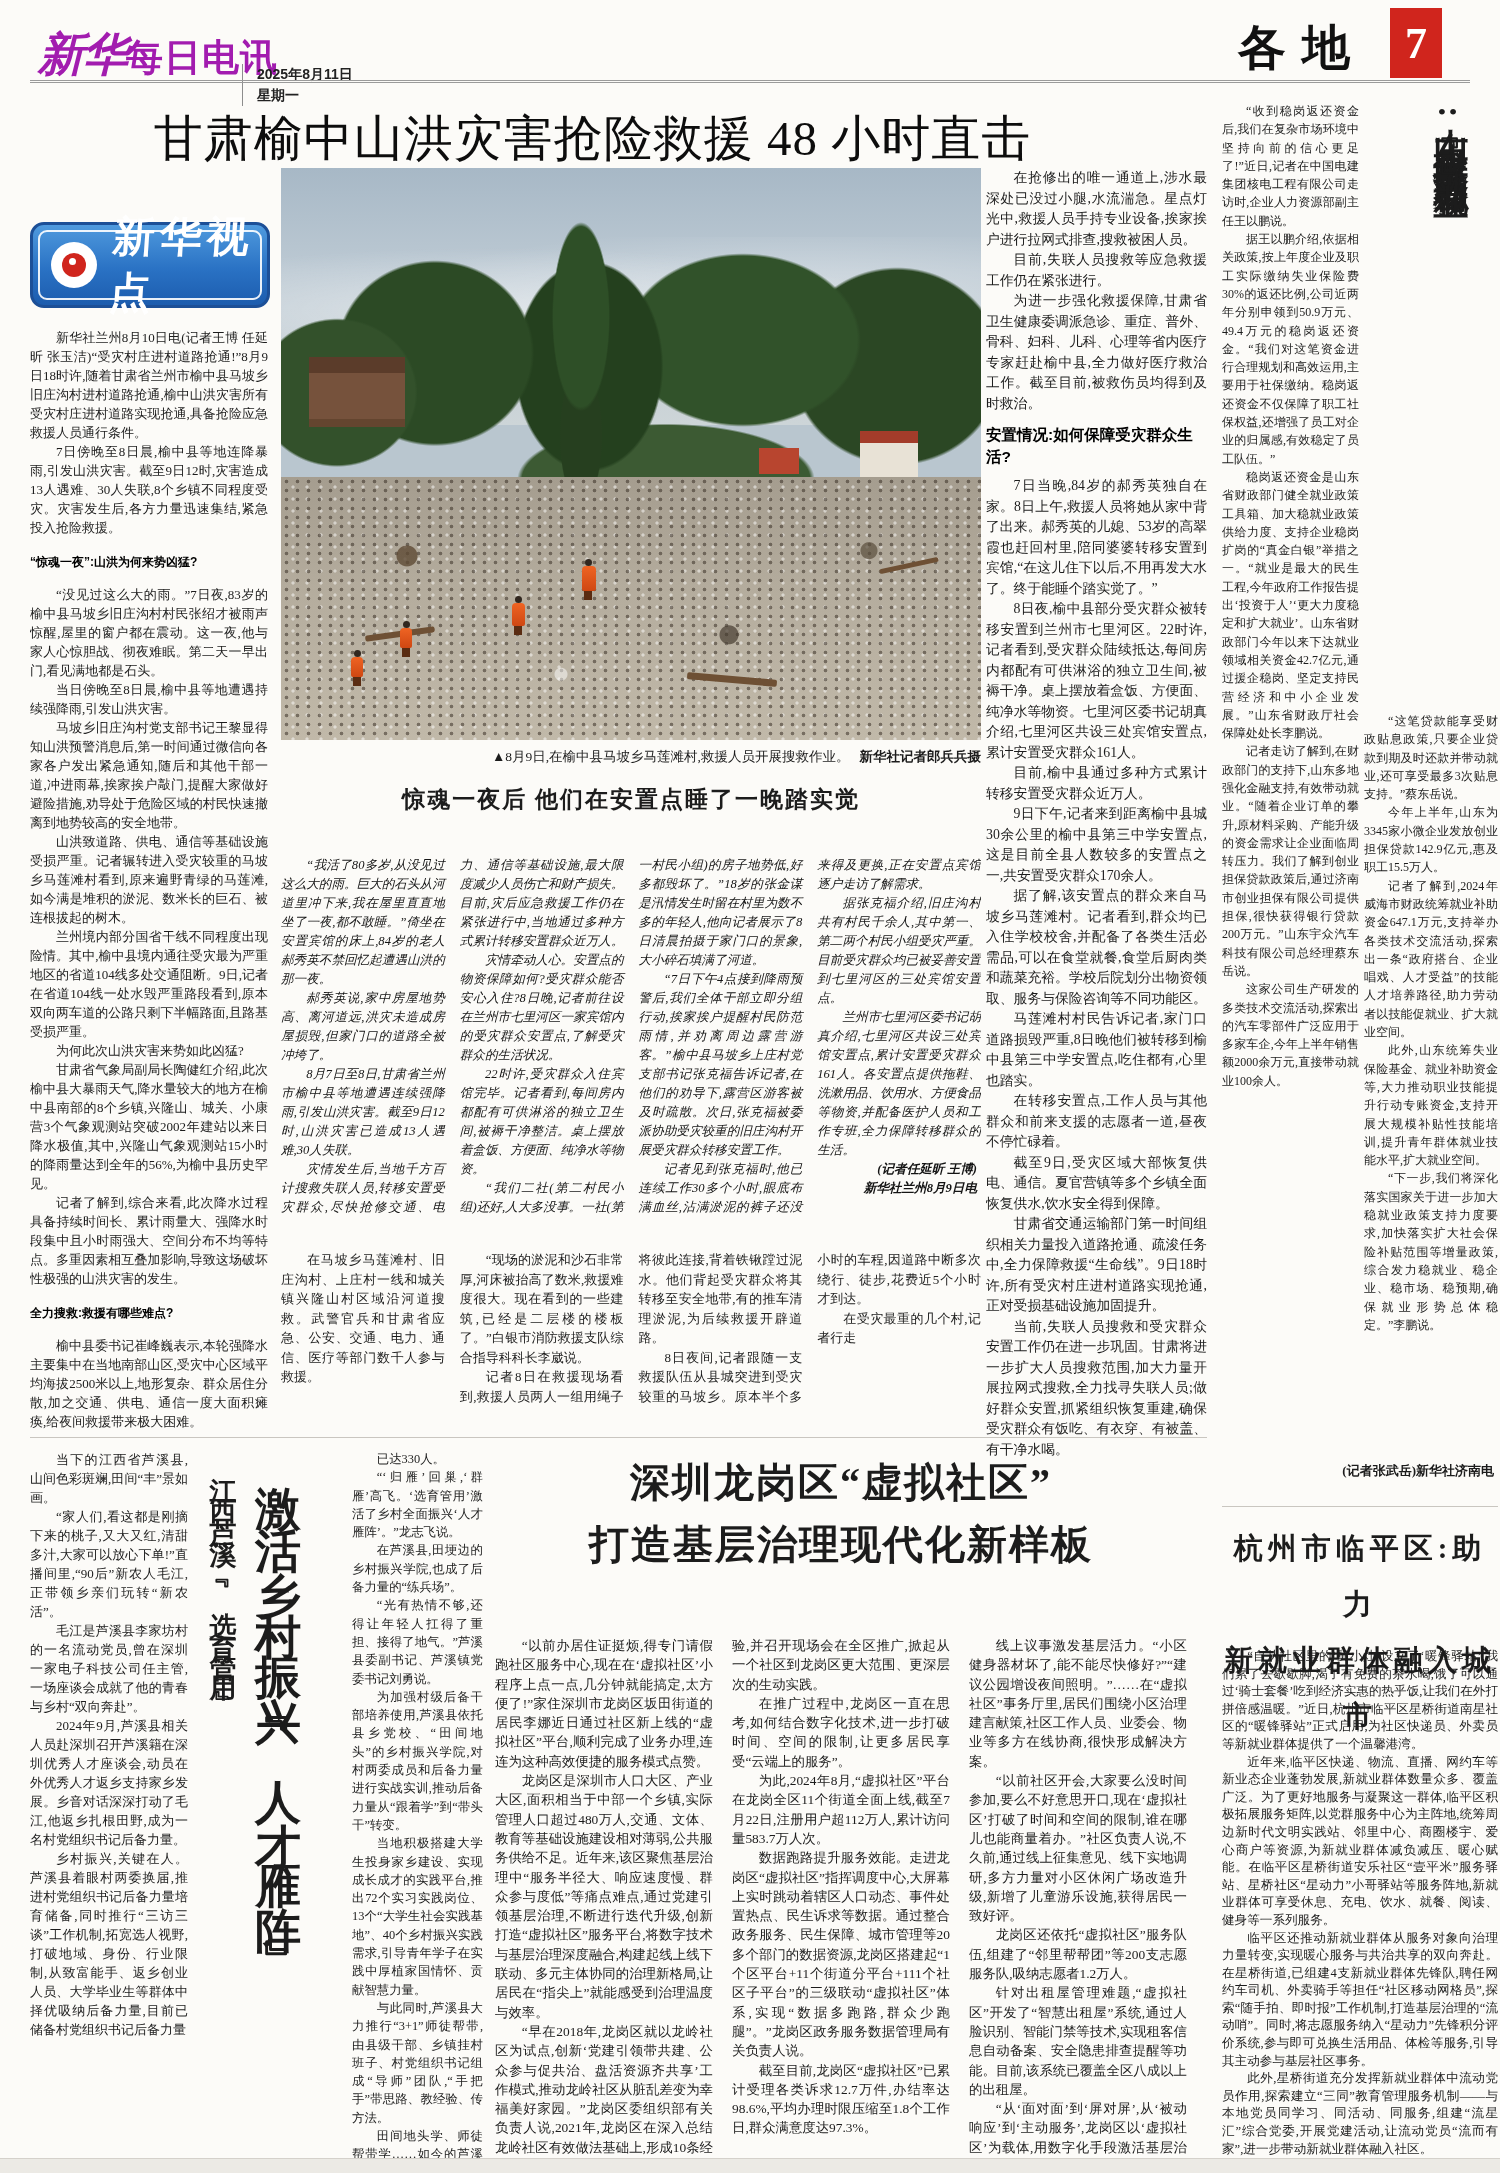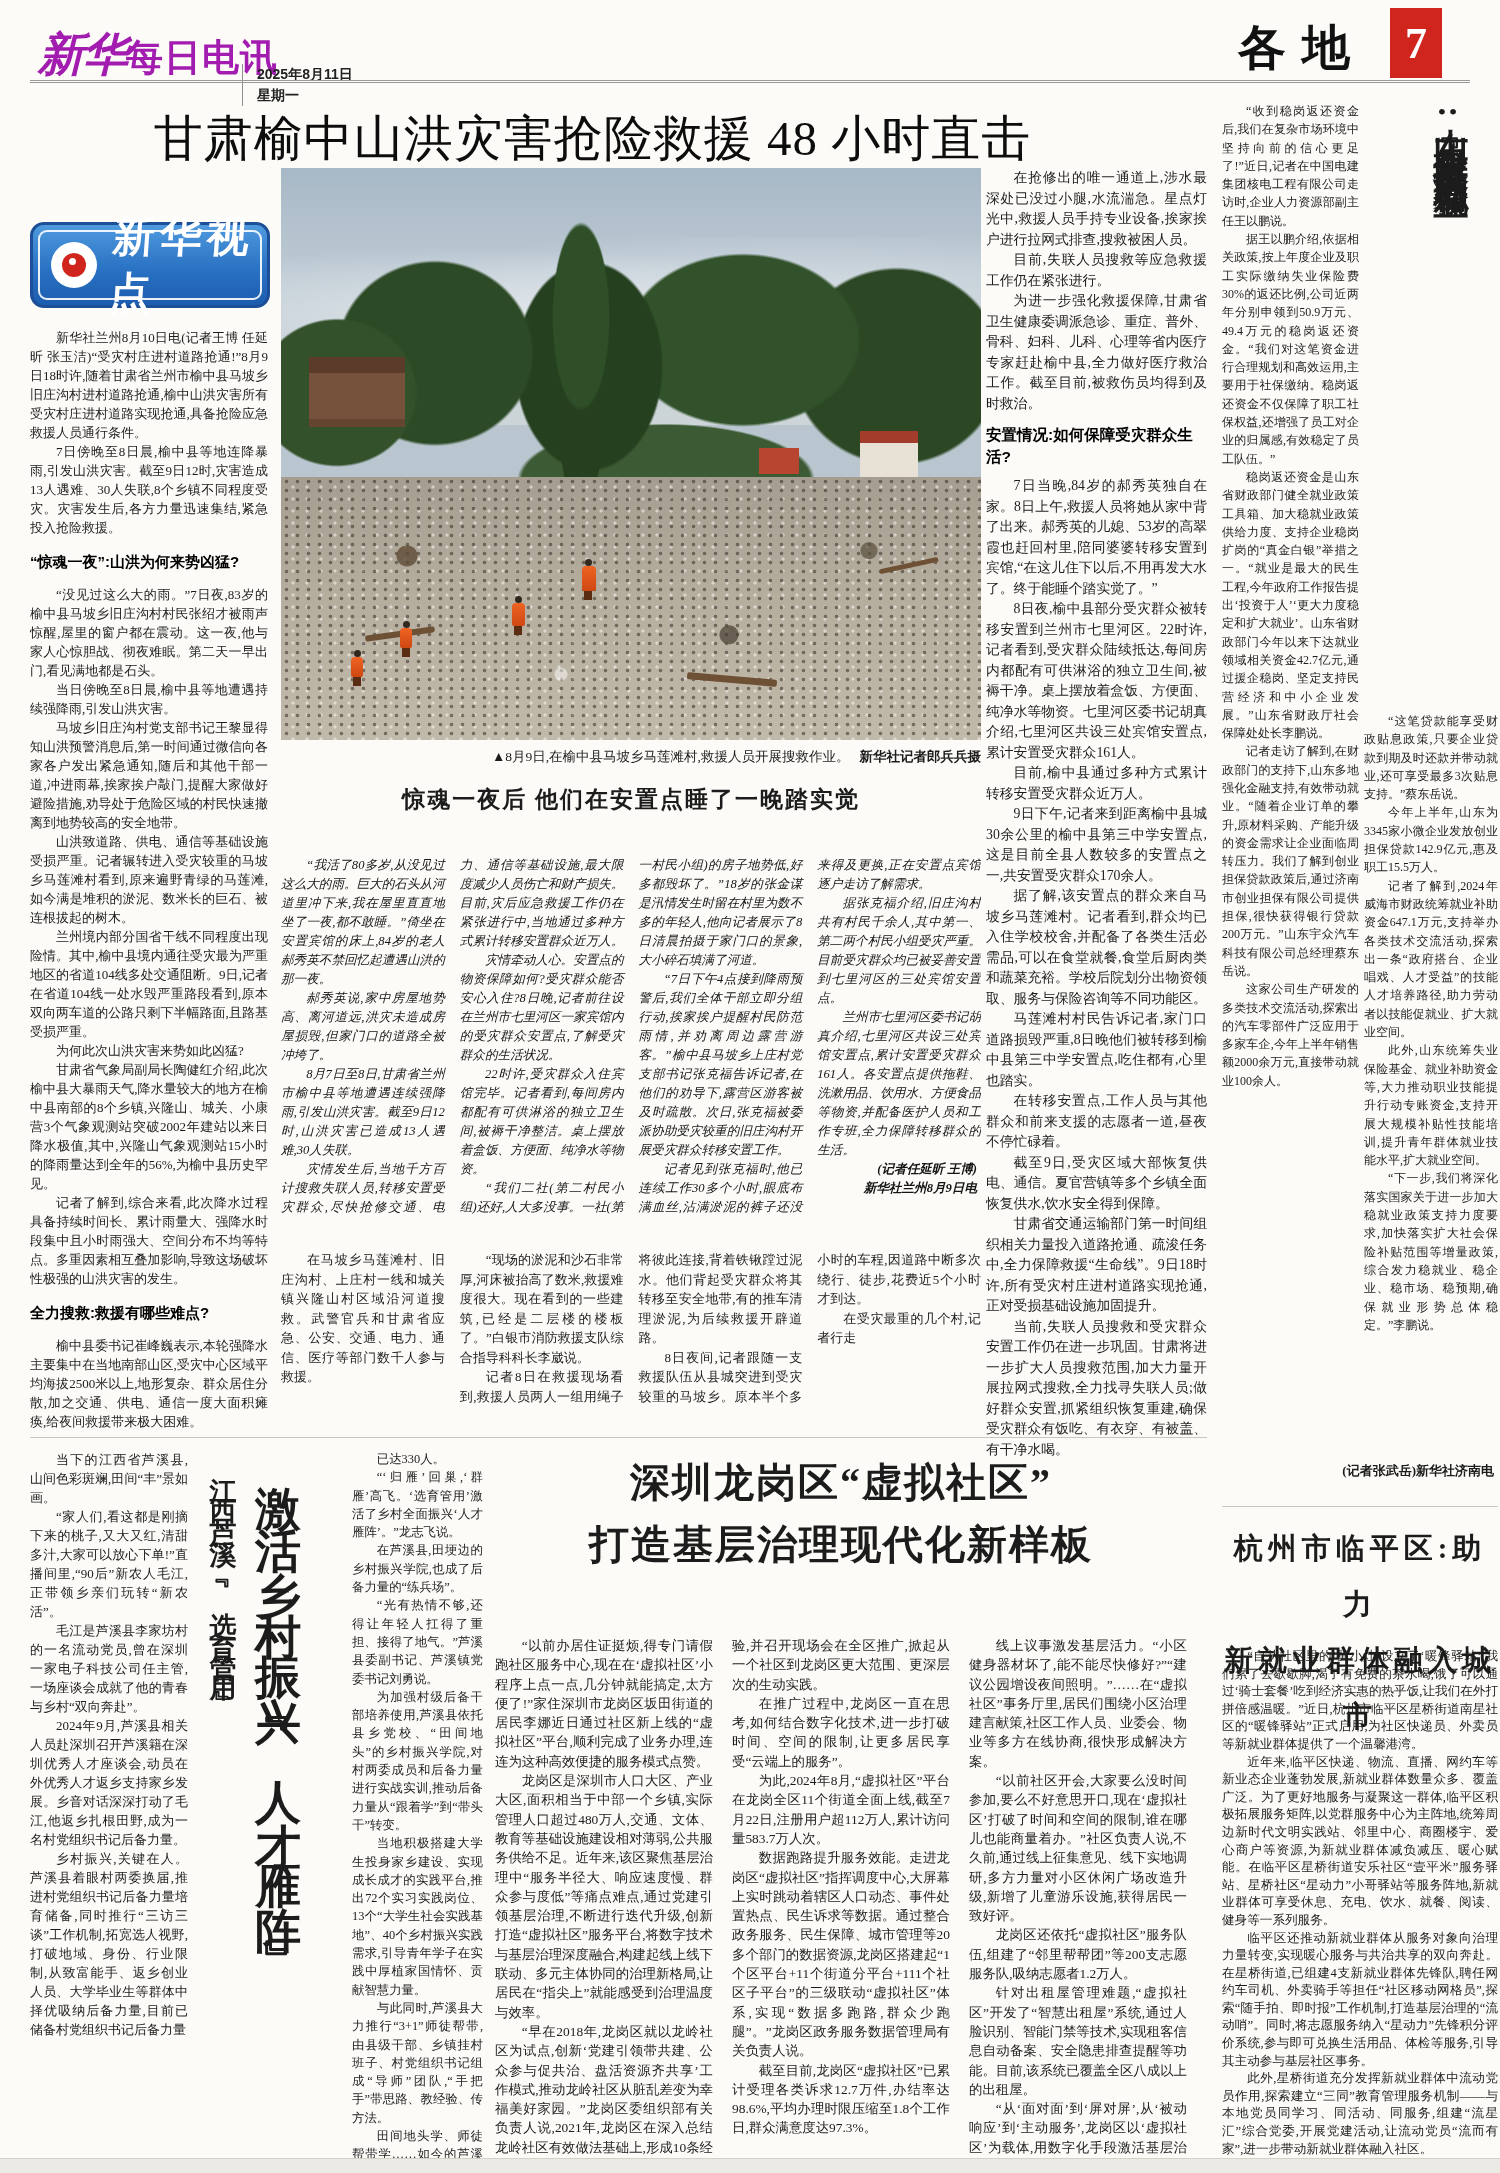--- a/index.html
+++ b/index.html
@@ -29,21 +29,21 @@
   .badge-cam::after{content:"";position:absolute;left:18px;top:16px;width:7px;height:7px;border-radius:50%;background:#fff;}
   .badge-label{color:#fff;font-size:42px;font-weight:900;letter-spacing:5px;margin-left:14px;z-index:1;
                font-family:"Liberation Sans","DejaVu Sans",sans-serif;transform:skewX(-4deg);}
   
   .paras p{margin:0;text-indent:2em;text-align:justify;}
   .paras h4{margin:10px 0 8px;font-family:"Liberation Sans","DejaVu Sans",sans-serif;color:#000;}
   .byline{font-weight:bold;text-align:right;padding-right:4px;}
   
   .leftcol{position:absolute;left:30px;top:328px;width:238px;height:1104px;overflow:hidden;
            font-size:13px;line-height:19px;}
-  .leftcol h4{font-size:15px;line-height:22px;margin:14px 0 12px;}
+  .leftcol h4{font-size:12px;line-height:22px;margin:14px 0 12px;}
   .rightcol{position:absolute;left:986px;top:168px;width:221px;height:1292px;overflow:hidden;
             font-size:13.8px;line-height:20.5px;}
   .rightcol h4{font-size:15.5px;line-height:22px;}
   
   .photo{position:absolute;left:281px;top:168px;width:700px;height:572px;overflow:hidden;background:#b9c6cf;}
   .ph-sky{position:absolute;inset:0;height:45%;
      background:linear-gradient(180deg,#a7b8c6 0%,#bcc9d3 40%,#cdd5d8 100%);}
   .ph-mist{position:absolute;left:0;top:12%;width:100%;height:26%;
      background:radial-gradient(ellipse at 30% 50%,rgba(255,255,255,.45),transparent 60%),
                 radial-gradient(ellipse at 75% 40%,rgba(255,255,255,.35),transparent 55%);}

